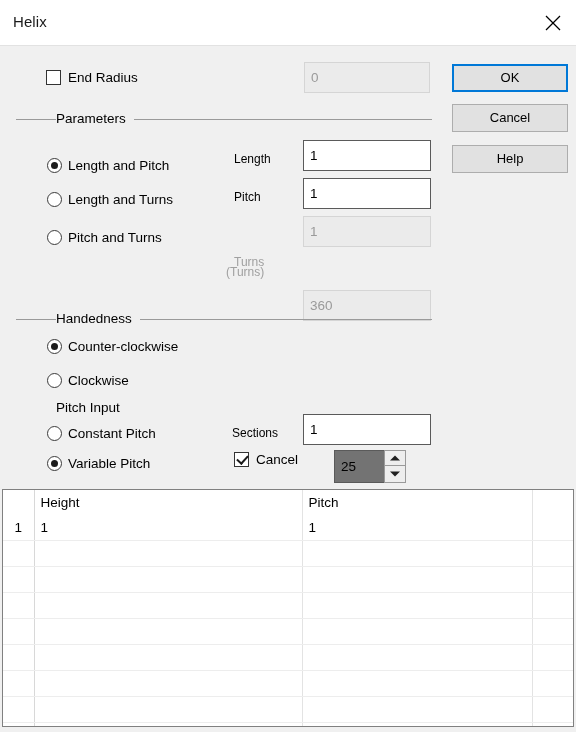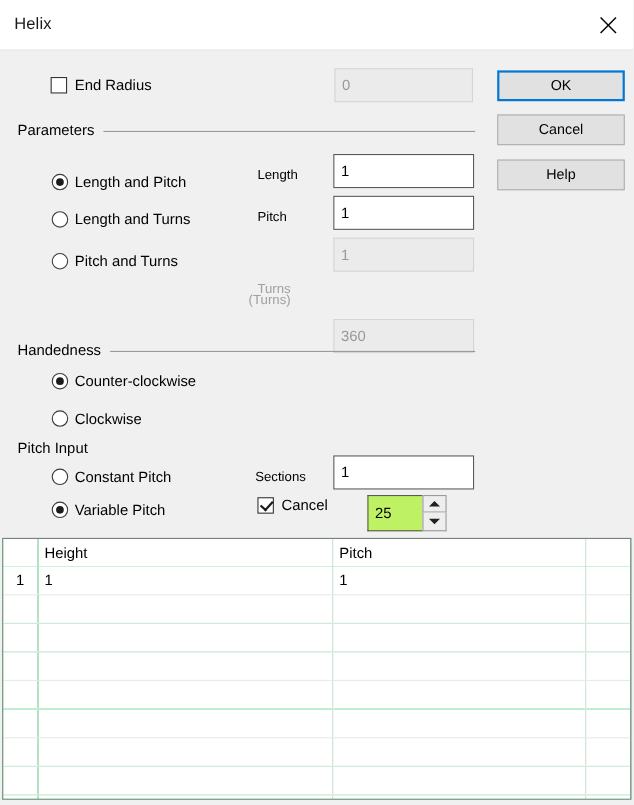--- a/index.html
+++ b/index.html
@@ -163,40 +163,41 @@
 
   
   .grp-title {
     position: absolute;
     font-size: 13.5px;
     color: #000000;
     background: #f0f0f0;
     padding-right: 8px;
     z-index: 2;
     white-space: nowrap;
+    margin-left: 40px;
   }
   .grp-line {
     position: absolute;
     height: 1px;
     background: #9a9a9a;
     z-index: 1;
   }
 
   
   .spin-wrap {
     position: absolute;
     left: 334px; top: 450px;
     width: 72px; height: 33px;
   }
   .spin-field {
     position: absolute;
     left: 0; top: 0;
     width: 50px; height: 33px;
     box-sizing: border-box;
-    background: #bef264;
+    background: #737373;
     border: 1px solid #5a5a5a;
     border-right: none;
     font-family: "Liberation Sans", sans-serif;
     font-size: 13.5px;
     color: #000;
     padding-left: 6px;
     line-height: 31px;
     outline: none;
   }
   .spin-btns {
@@ -224,21 +225,21 @@
   }
   .spin-btn.up .arrow   { transform: translate(-50%,-50%); border-bottom: 5px solid #202020; }
   .spin-btn.down .arrow { transform: translate(-50%,-50%); border-top: 5px solid #202020; }
 
   
   #grid {
     position: absolute;
     left: 2px; top: 489px;
     width: 572px; height: 238px;
     box-sizing: border-box;
-    background: #86efac;
+    background: #0ea5e9;
     border: 1px solid #808080;
     overflow: hidden;
   }
   #grid table {
     border-collapse: collapse;
     table-layout: fixed;
     width: 100%;
     font-family: "Liberation Sans", sans-serif;
     font-size: 13.5px;
   }

